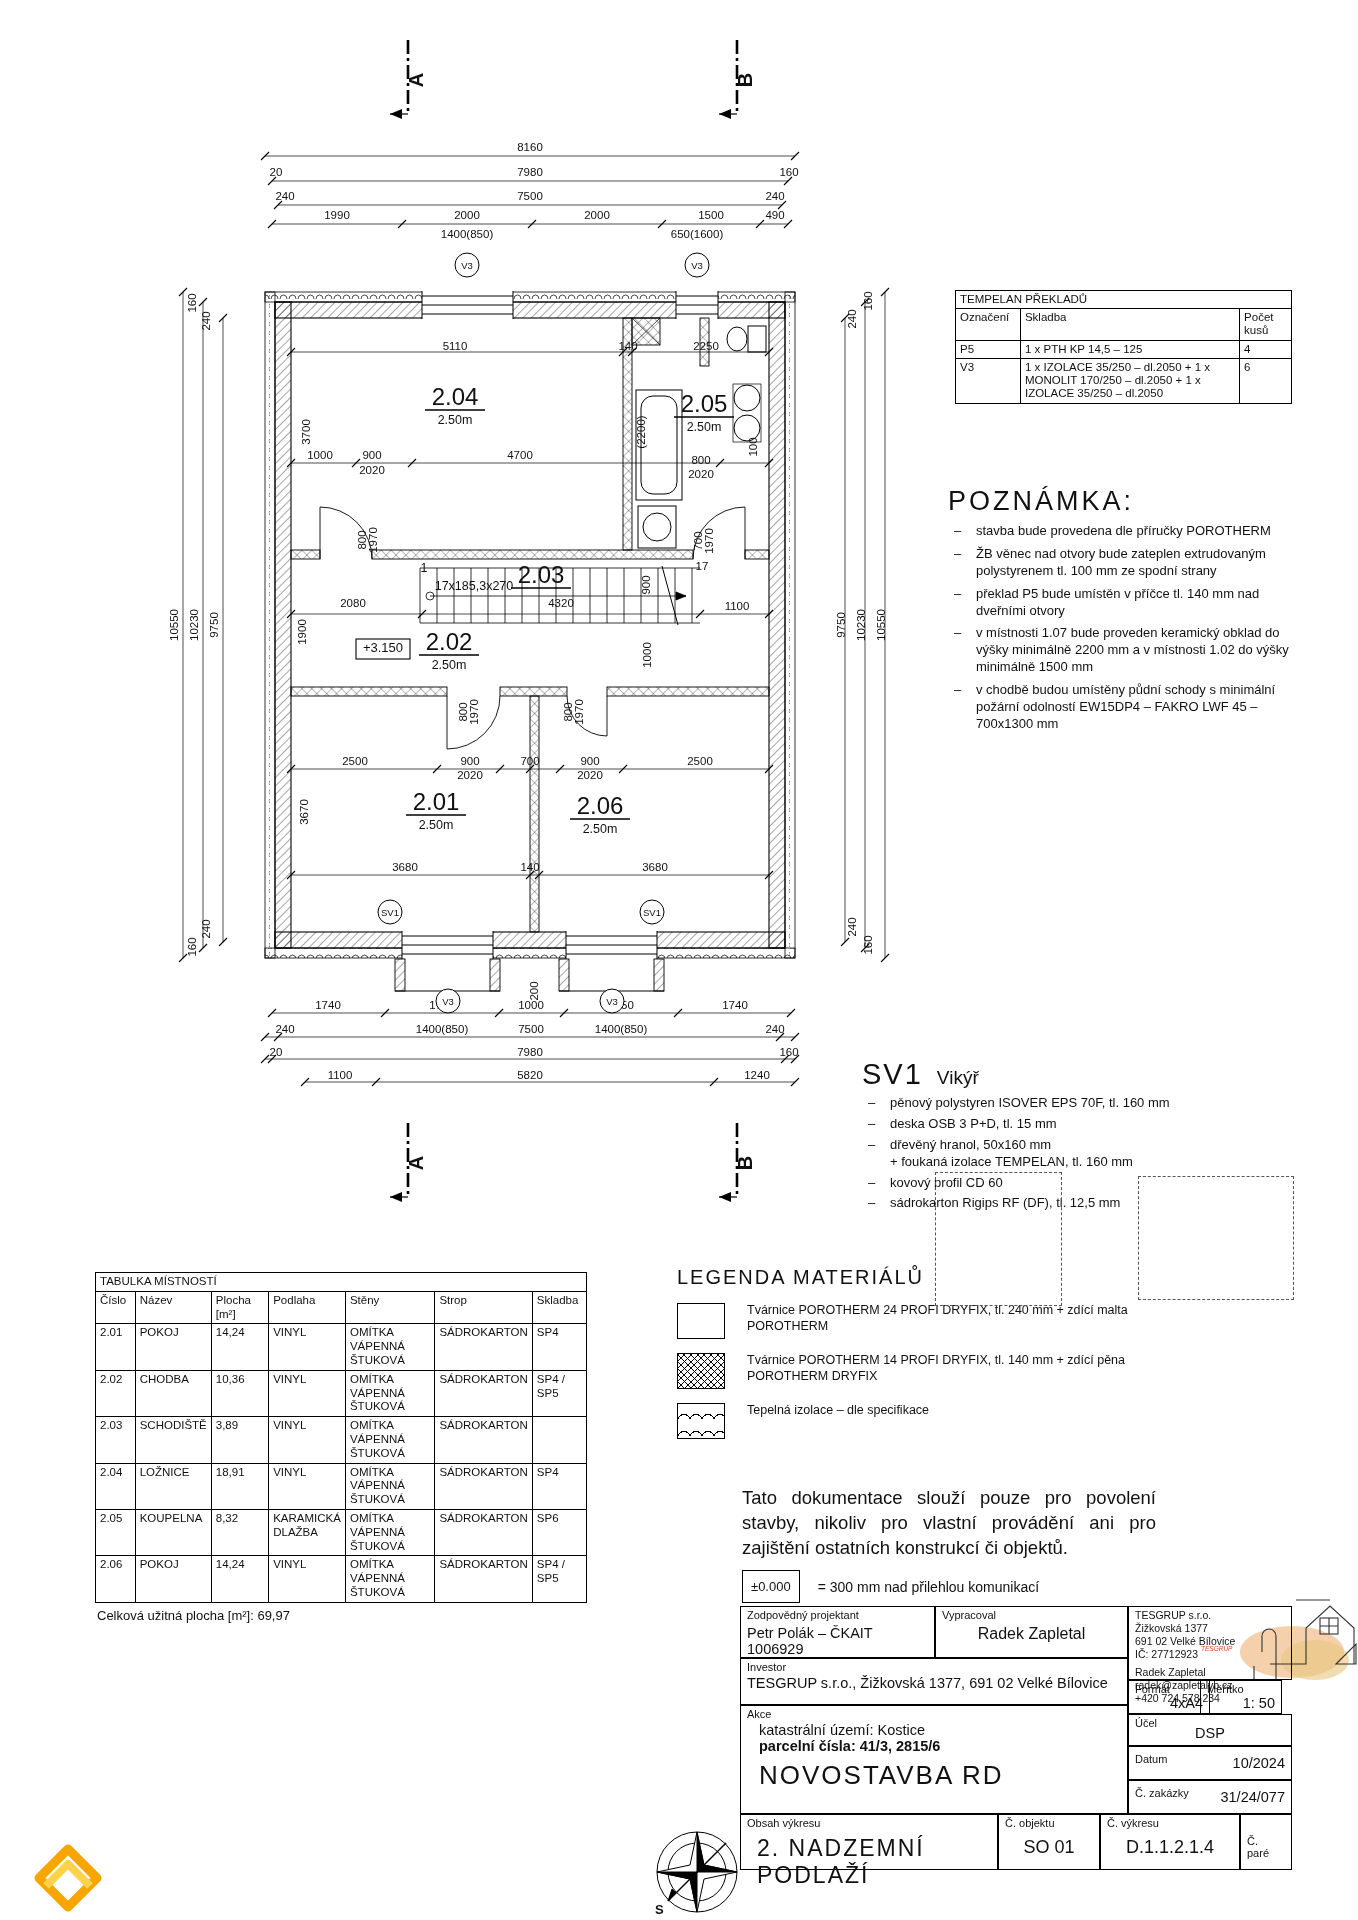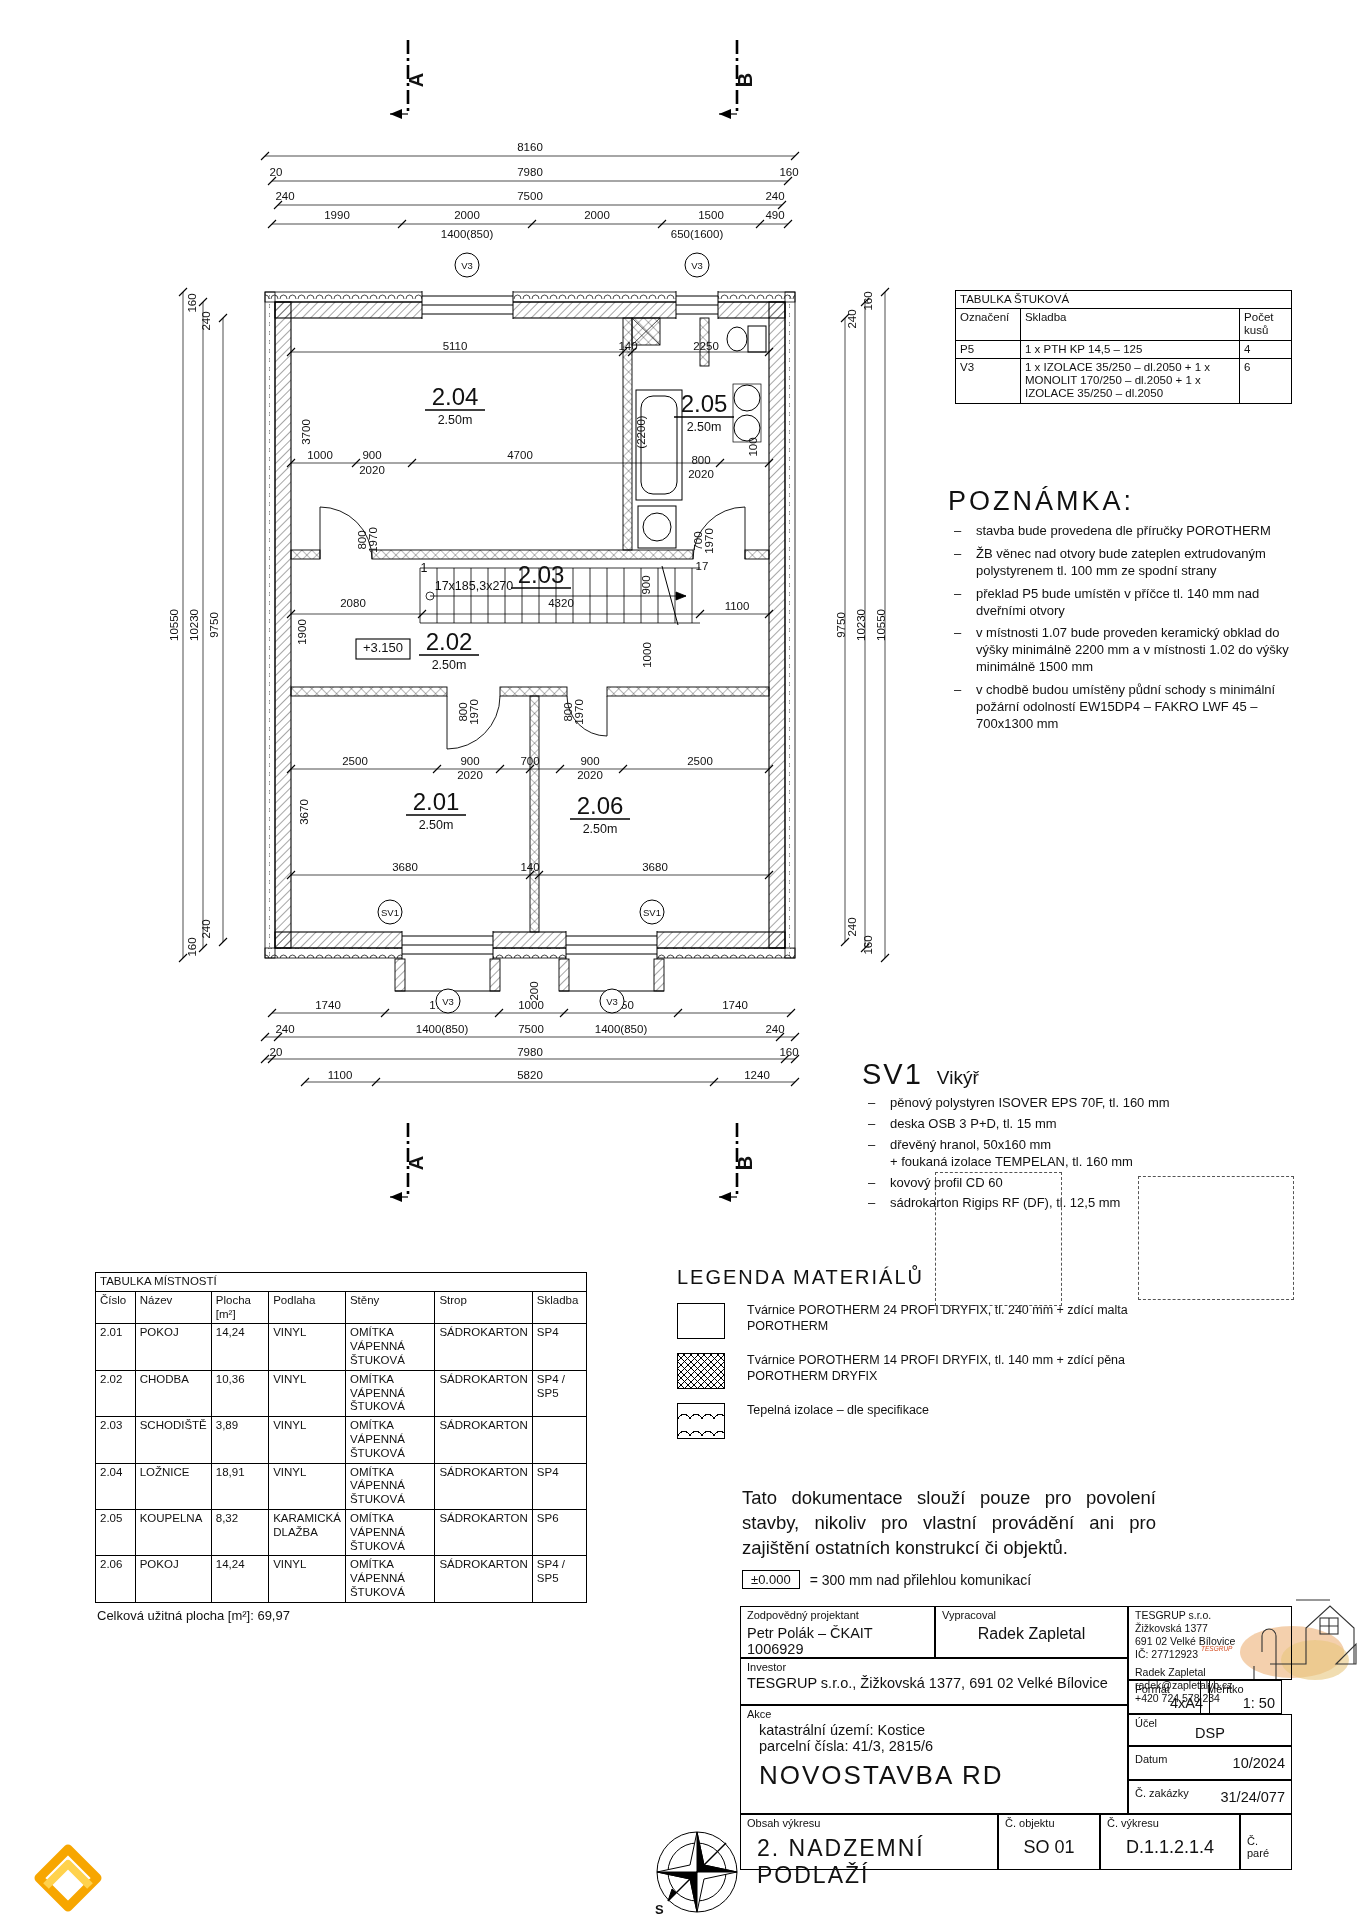--- a/index.html
+++ b/index.html
@@ -36,21 +36,21 @@
   .note-item .dash::after{content:"–";}
   .note-item .dash{flex:0 0 22px;padding-left:6px;}
   .note-body{white-space:pre-line;}
   #sv1-wrap{left:862px;top:1058px;width:330px;}
   #sv1-head{display:flex;align-items:baseline;}
   #sv1-code{font-size:29px;letter-spacing:2px;}
   #sv1-name{font-size:19px;margin-left:14px;}
   #sv1-wrap .note-item{font-size:13px;margin-top:4px;}
   #disclaimer{left:742px;top:1486px;width:414px;font-size:18.5px;line-height:1.35;text-align:justify;}
   #datum-line{left:742px;top:1570px;display:flex;align-items:center;font-size:14px;}
-  #datum-box{border:1.4px solid #000;padding:1px 8px;font-size:13px;margin-right:10px;}
+  #datum-box{border:1.4px solid #000;padding:8px 8px;font-size:13px;margin-right:18px;}
   .dashed-box{border:1.6px dashed #555;position:absolute;}
   
   #tb{left:740px;top:1598px;width:552px;height:264px;margin-top:8px;}
   .cell{position:absolute;border:1.2px solid #000;box-sizing:border-box;padding:2px 6px;}
   .cell .lab{font-size:11px;}
   .cell .val{font-size:14.5px;}
   #tb-akce-title{font-size:26px;letter-spacing:2px;margin-top:6px;}
   #tb-content-val{font-size:23px;letter-spacing:2px;margin-top:6px;}
   .cell .center{ text-align:center;}
   .company-small{font-size:10.5px;line-height:1.25;}
@@ -424,21 +424,21 @@
         <line x1="719" y1="1197" x2="737" y2="1197" stroke="#000" stroke-width="1.2"></line>
         <polygon points="719,1197 731,1192 731,1202" fill="#000"></polygon>
         <text x="752" y="1163" class="sec-letter" transform="rotate(-90 752 1163)">B</text>
       </g>
 </svg>
 
 <div class="abs" id="lintel-wrap">
   <table class="ttable" style="width:100%">
     <tbody id="lintel-body">
       <tr>
-            <td class="tbl-title" colspan="3">TABULKA ŠTUKOVÁ</td>
+            <td class="tbl-title" colspan="3">TEMPELAN PŘEKLADŮ</td>
           </tr>
     <tr>
             <td style="width: 57px;">Označení</td>
             <td style="width: 235px;">Skladba</td>
             <td style="width: 45px;">Počet
 kusů</td>
           </tr>
           <tr>
             <td>P5</td>
             <td>1 x PTH KP 14,5 – 125</td>
@@ -630,21 +630,21 @@
     <div class="lab">Vypracoval</div>
     <div class="val center" style="margin-top:4px;font-size:16px;">Radek Zapletal</div>
   </div>
   <div class="cell" style="left:0;top:52px;width:388px;height:47px;">
     <div class="lab">Investor</div>
     <div class="val" style="margin-top:2px;">TESGRUP s.r.o., Žižkovská 1377, 691 02 Velké Bílovice</div>
   </div>
   <div class="cell" style="left:0;top:99px;width:388px;height:109px;">
     <div class="lab">Akce</div>
     <div class="val" style="margin-top:2px;padding-left:12px;">katastrální území: Kostice</div>
-    <div class="val" style="padding-left:12px;">parcelní čísla:       41/3, 2815/6</div>
+    <div class="val" style="padding-left:12px;font-weight:bold;">parcelní čísla:       41/3, 2815/6</div>
     <div id="tb-akce-title" style="padding-left:12px;">NOVOSTAVBA RD</div>
   </div>
   <div class="cell" style="left:388px;top:0;width:164px;height:74px;">
     <div class="company-small">
       <div>TESGRUP s.r.o.</div>
       <div>Žižkovská 1377</div>
       <div>691 02 Velké Bílovice</div>
       <div>IČ: 27712923</div>
       <div style="margin-top:4px;">Radek Zapletal</div>
       <div>radek@zapletalvb.cz</div>

